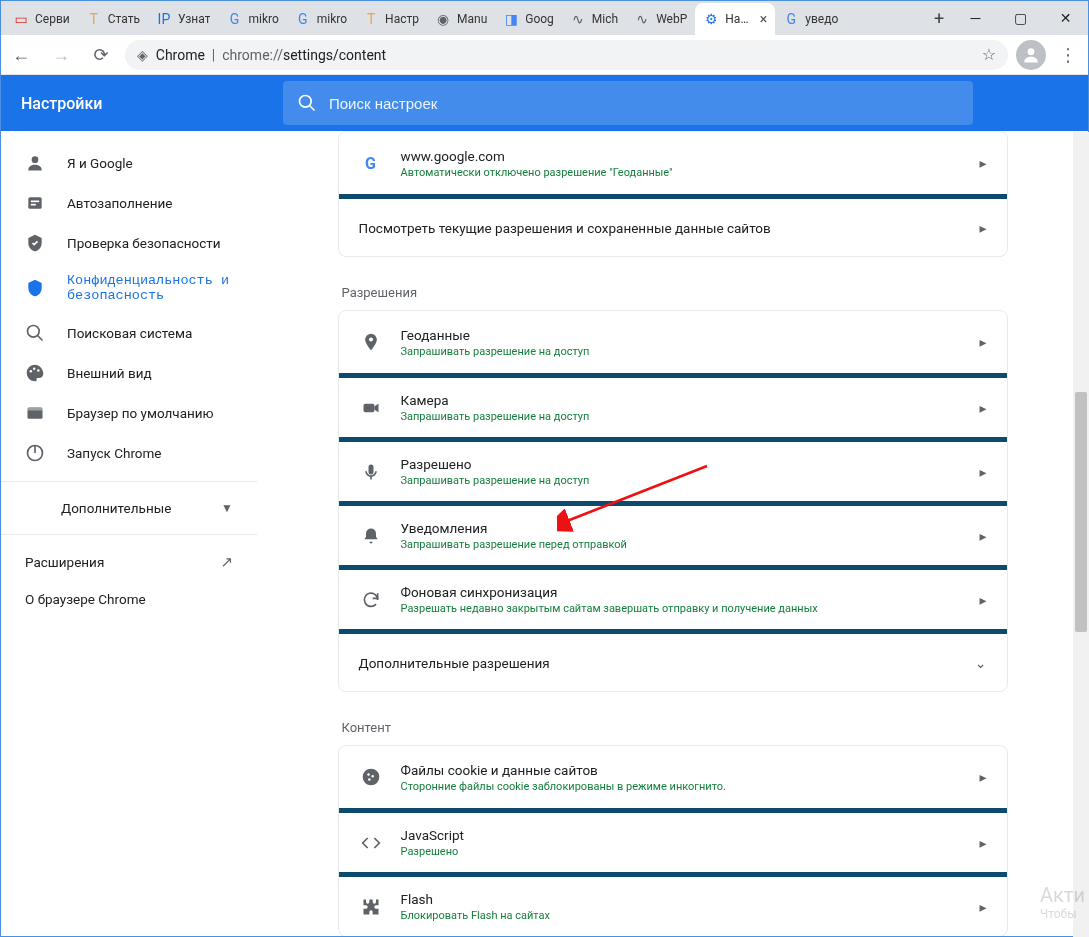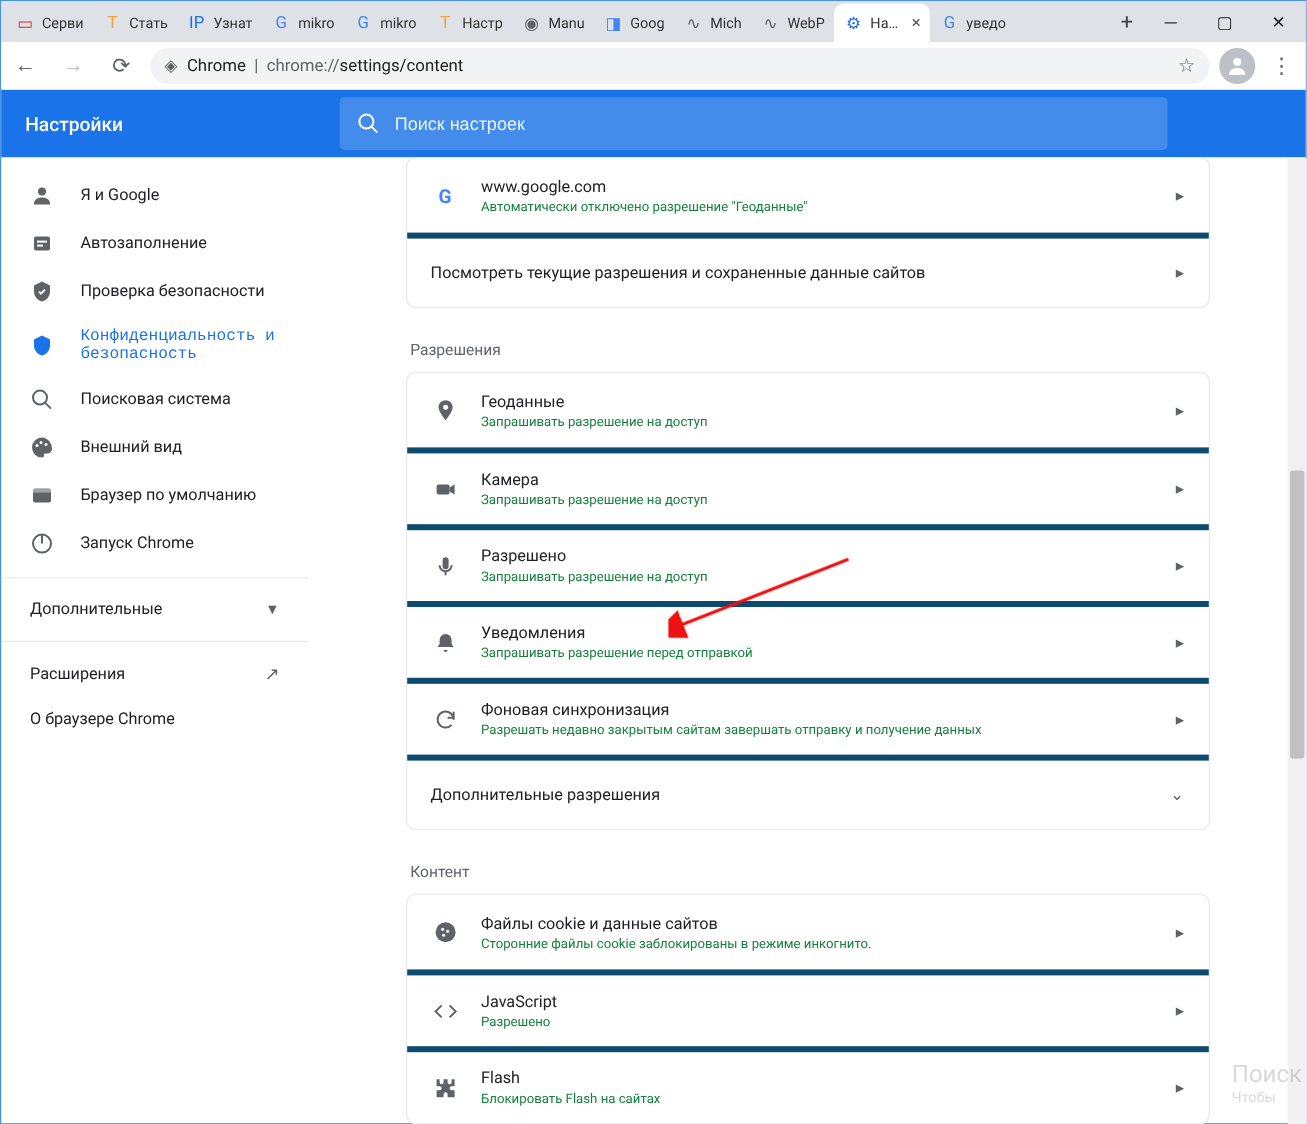--- a/index.html
+++ b/index.html
@@ -31,21 +31,21 @@
   .settings-search input { background:transparent; border:none; outline:none; color:#fff; font-size:15px; flex:1;}
   .settings-search input::placeholder { color: rgba(255,255,255,.9); }
   .settings-body { flex:1; display:flex; overflow:hidden;}
   .sidebar { width: 256px; padding: 12px 0; overflow-y:auto; }
   .sidebar-item { display:flex; align-items:center; gap: 22px; padding: 10px 24px; font-size:13.5px; color:#202124; cursor:default; border-radius: 0 20px 20px 0; }
   .sidebar-item .s-icon { width:20px; height:20px; display:flex; align-items:center; justify-content:center; color:#5f6368; font-size:18px;}
   .sidebar-item.active { color:#1a73e8;font-family:Liberation Mono, monospace; }
   .sidebar-item.active .s-icon { color:#1a73e8; }
   .sidebar-item .ext-icon { margin-left:auto; font-size:15px; color:#5f6368;}
   .sidebar-divider { height:1px; background:#e8eaed; margin: 8px 0;}
-  .sidebar-expand { display:flex; align-items:center; justify-content:space-between; padding:10px 24px; font-size:13.5px; color:#202124;}
+  .sidebar-expand { display:flex; align-items:center; justify-content:space-between; padding:10px 24px; font-size:13.5px; color:#202124;margin-left:36px;}
   .sidebar-expand .chev { color:#5f6368; font-size:12px;}
   
   .main-wrap { flex:1; display:flex; justify-content:center; overflow:hidden; position:relative;}
   .main-scroll { width: 100%; max-width: 710px; padding: 0 20px 40px; overflow-y:auto;}
   .card { border:1px solid #e8eaed; border-radius: 8px; margin-top: 0; background:#fff;}
   .card-row { display:flex; align-items:center; padding: 14px 20px; min-height: 62px; border-top: 5px solid #0c4a6e; gap: 18px; cursor:default;}
   .card-row:first-child { border-top:none; }
   .card-row .row-icon { width:24px; height:24px; flex:0 0 24px; display:flex; align-items:center; justify-content:center; color:#5f6368; font-size:20px;}
   .card-row .row-text { flex:1;}
   .card-row .row-title { font-size:13.5px; color:#202124;}
@@ -399,16 +399,16 @@
           </defs>
         <line x1="150" y1="5" x2="10" y2="60" stroke="#e11" stroke-width="2.5" marker-end="url(#ah)"></line>
       </svg>
     </div>
   </div>
 
   <div class="outer-scroll">
     <div class="outer-thumb" style="top:260px; height:240px;"></div>
   </div>
   <div class="watermark">
-    <div>Поиск</div>
+    <div>Акти</div>
     <div style="font-size:12px;">Чтобы</div>
   </div>
 </div>
 
 </body></html>

